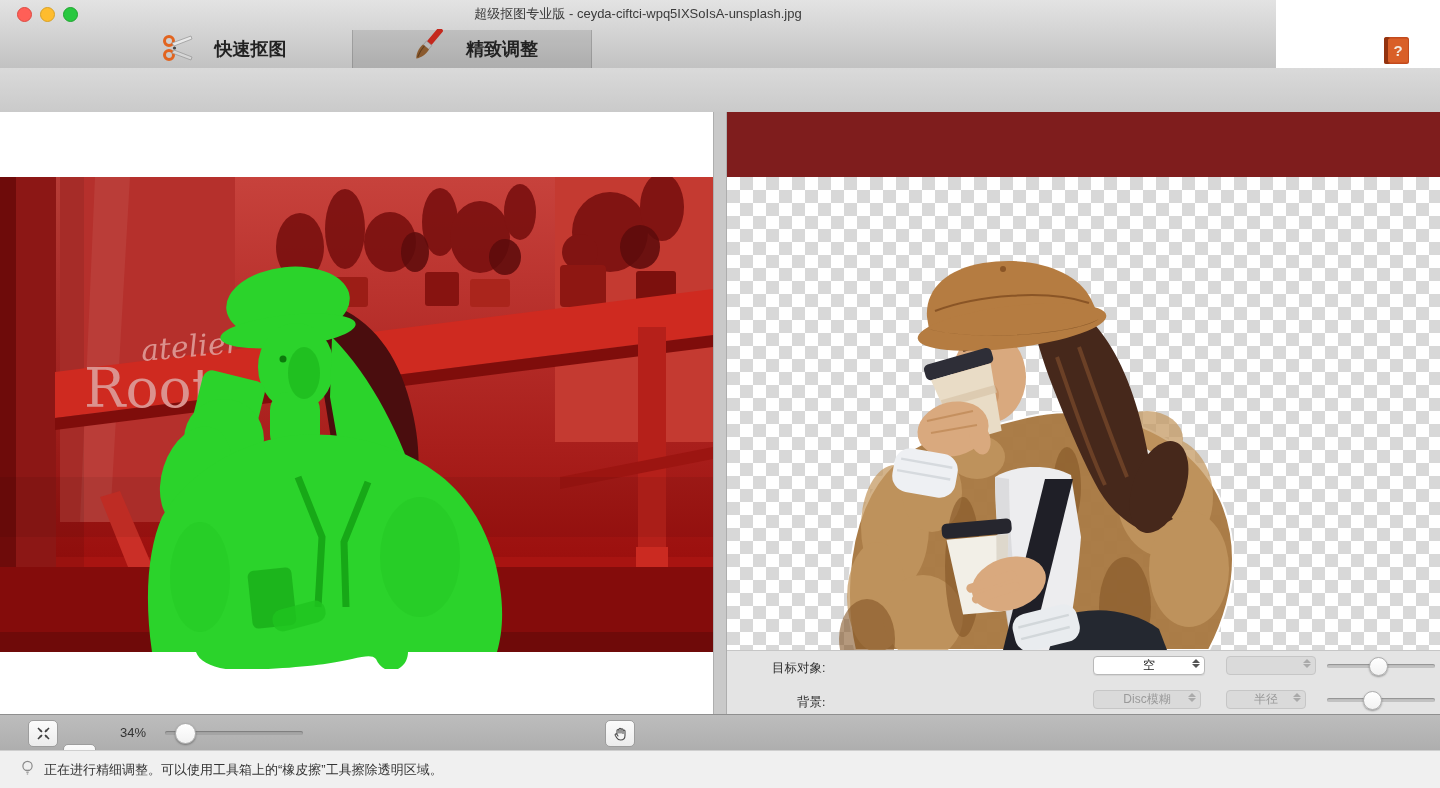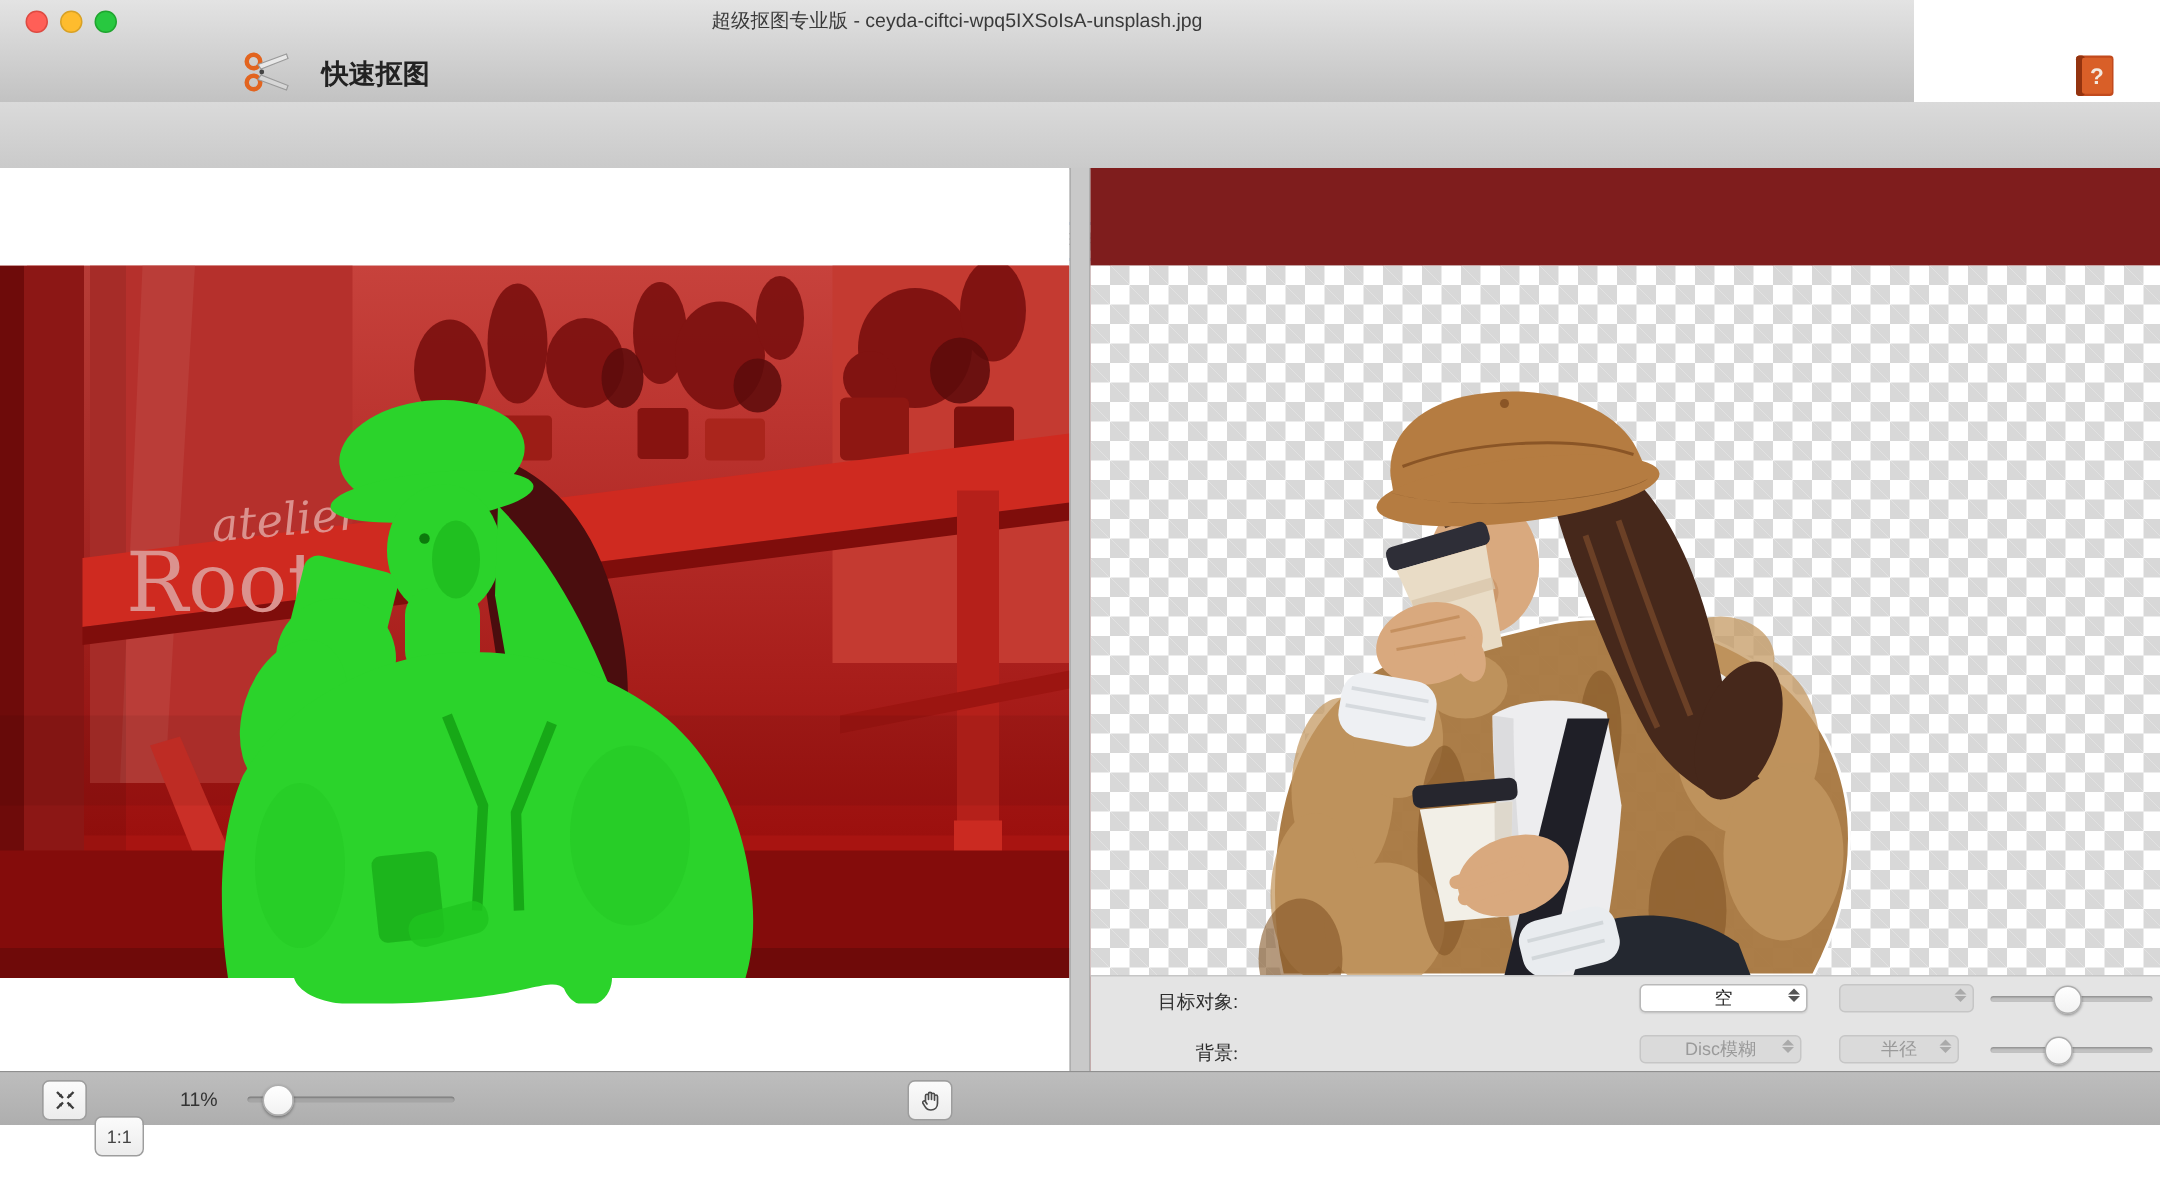--- a/index.html
+++ b/index.html
@@ -127,20 +127,33 @@
           <circle cx="8" cy="11" r="4.5" fill="none" stroke="#e2641f" stroke-width="3"></circle>
           <circle cx="8" cy="25" r="4.5" fill="none" stroke="#e2641f" stroke-width="3"></circle>
           <polygon points="11,13 30,6 31,9 13,16" fill="#e8e8e8" stroke="#9a9a9a" stroke-width="0.8"></polygon>
           <polygon points="11,23 30,30 31,27 13,20" fill="#d6d6d6" stroke="#9a9a9a" stroke-width="0.8"></polygon>
           <circle cx="13.5" cy="18" r="1.6" fill="#444"></circle>
         </svg>
       </span>
       <span class="tlabel">快速抠图</span>
     </div>
 
+    <div class="tab tab2">
+      <span>
+        <svg width="40" height="36" viewBox="0 0 40 36">
+          <g transform="rotate(40 20 18)">
+            <rect x="17" y="-6" width="6" height="20" rx="2" fill="#c4281d"></rect>
+            <rect x="16.5" y="13" width="7" height="5" fill="#b9b9b9" stroke="#8d8d8d" stroke-width="0.6"></rect>
+            <path d="M16 18 L24 18 C25 24 23 30 20 33 C17 30 15 24 16 18 Z" fill="#8a5a2e"></path>
+            <path d="M18 18 C18 24 19 28 20 31" stroke="#5f3c1c" stroke-width="1" fill="none"></path>
+          </g>
+        </svg>
+      </span>
+      <span class="tlabel">精致调整</span>
+    </div>
 
     <div class="helpbook">
       <svg width="29" height="30" viewBox="0 0 29 30">
         <rect x="2" y="1" width="25" height="27" rx="2.5" fill="#c24a1d"></rect>
         <rect x="2" y="1" width="6" height="27" rx="2.5" fill="#93330f"></rect>
         <rect x="6" y="2.5" width="20" height="24" rx="1.5" fill="#d95f28"></rect>
         <text x="16" y="20" font-size="15" font-weight="bold" fill="#f3e8de" text-anchor="middle" font-family="Liberation Sans,sans-serif">?</text>
       </svg>
     </div>
   </div>
@@ -449,26 +462,35 @@
   <div class="zoombar">
     <div class="zbtn fitbtn">
       <svg width="15" height="15" viewBox="0 0 15 15">
         <path d="M2 2 L6 6 M13 2 L9 6 M2 13 L6 9 M13 13 L9 9" stroke="#3d3d3d" stroke-width="1.6"></path>
         <path d="M5 3.2 L6 6 L3.2 5 Z M9.8 3.2 L9 6 L11.8 5 Z M5 11.8 L6 9 L3.2 10 Z M9.8 11.8 L9 9 L11.8 10 Z" fill="#3d3d3d"></path>
       </svg>
     </div>
     <div class="zbtn onebtn">
       <span>1:1</span>
     </div>
-    <div class="zoompct">11%</div>
+    <div class="zoompct">34%</div>
     <div class="slider zoom-slider">
       <div class="track"></div>
       <div class="thumb" style="left:10px;"></div>
     </div>
     <div class="zbtn handbtn">
       <svg width="15" height="16" viewBox="0 0 15 16">
         <path d="M4 8 V4.5 a1 1 0 0 1 2 0 V7 M6 7 V3.2 a1 1 0 0 1 2 0 V7 M8 7 V3.8 a1 1 0 0 1 2 0 V7.5 M10 7.5 V5 a1 1 0 0 1 2 0 v4.5 c0 2.8-1.8 4.5-4.4 4.5 c-2 0-3-0.8-3.9-2.3 L2.2 9.3 a1 1 0 0 1 1.7 -1 L5 10" fill="#f4f4f4" stroke="#4a4a4a" stroke-width="1.1" stroke-linecap="round" stroke-linejoin="round"></path>
       </svg>
     </div>
   </div>
 
+  <div class="statusbar">
+    <span>
+      <svg width="15" height="16" viewBox="0 0 15 16">
+        <circle cx="7.5" cy="6" r="4.6" fill="none" stroke="#8a8a8a" stroke-width="1.2"></circle>
+        <path d="M6 10.4 h3 M6.3 12.2 h2.4 M6.8 14 h1.4" stroke="#8a8a8a" stroke-width="1.1"></path>
+      </svg>
+    </span>
+    <span class="msg">正在进行精细调整。可以使用工具箱上的“橡皮擦”工具擦除透明区域。</span>
+  </div>
 
 </div>
 
 </body></html>

